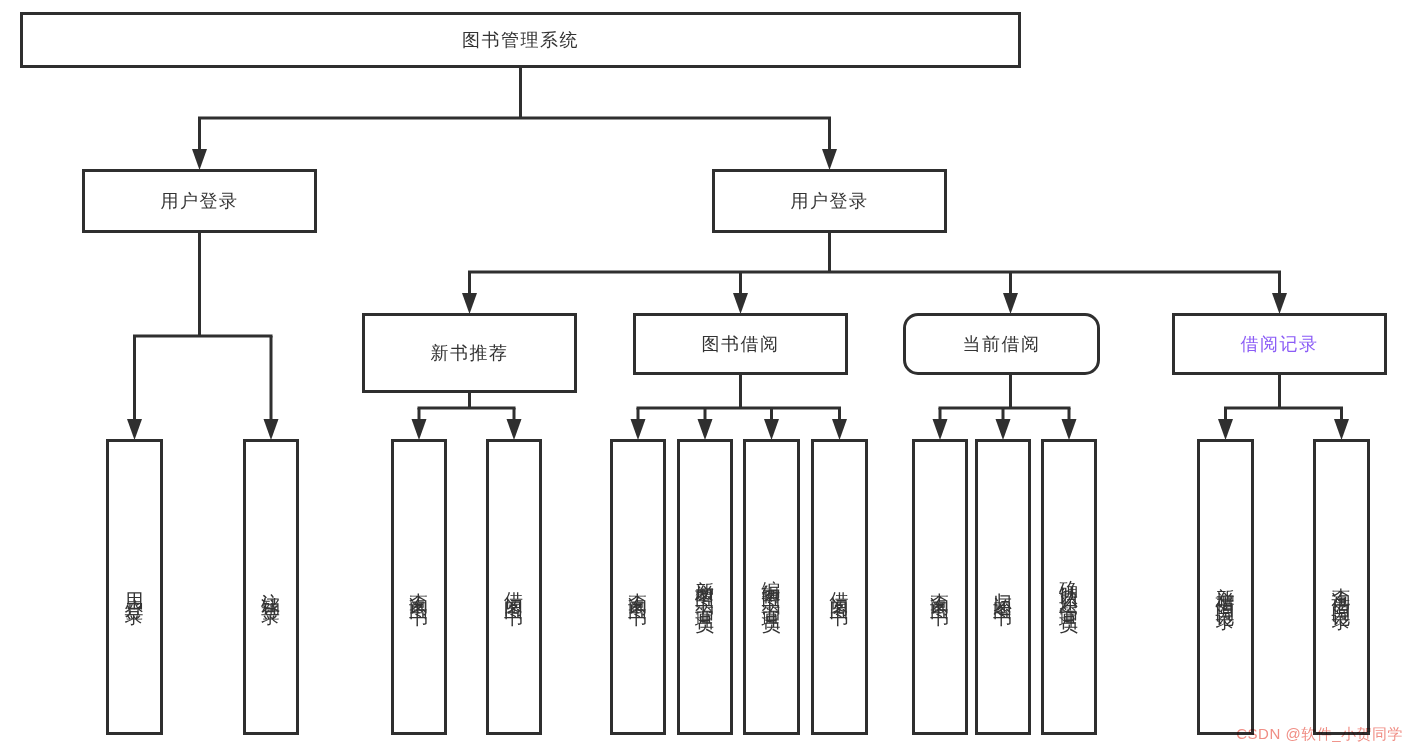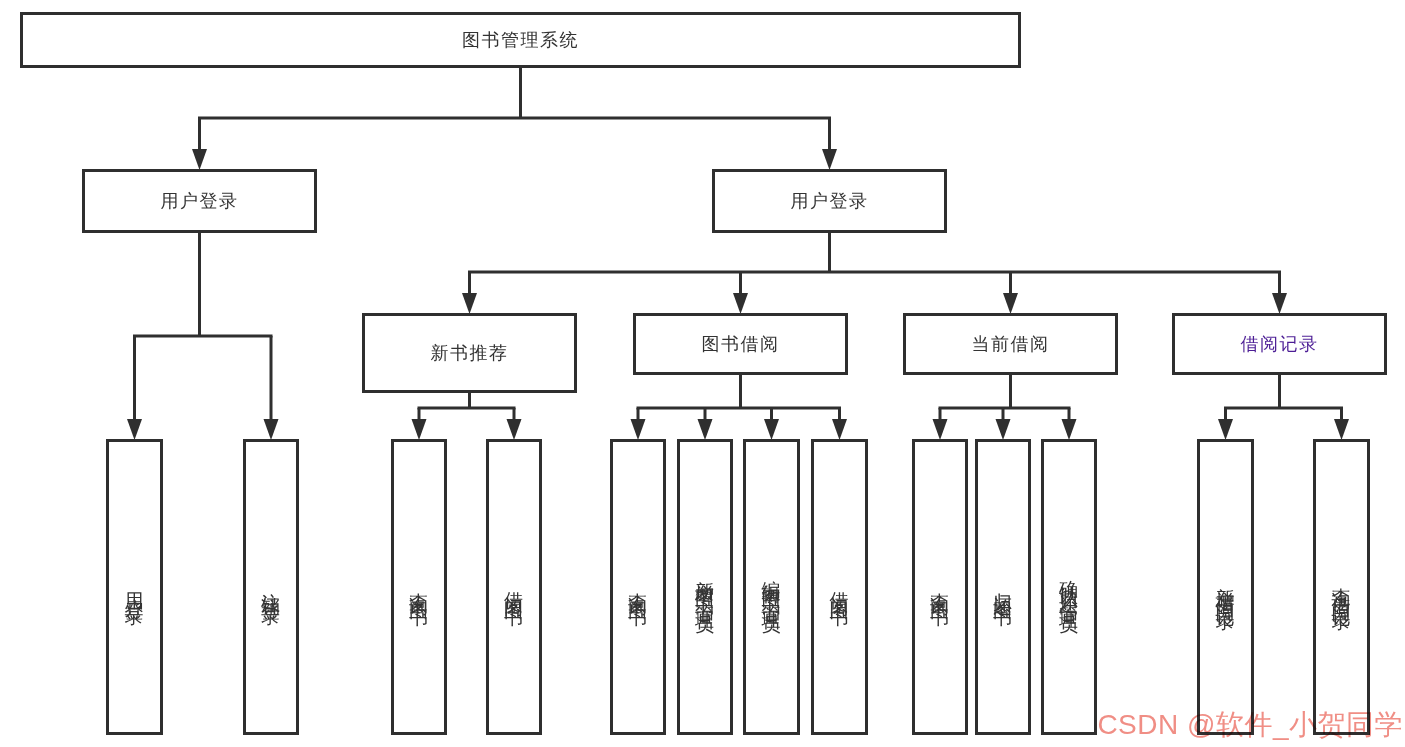--- a/index.html
+++ b/index.html
@@ -42,21 +42,21 @@
     writing-mode: vertical-rl;
     font-size: 19px;
     letter-spacing: 5px;
     color: #333333;
     line-height: 1;
   }
   #watermark {
     position: absolute;
     right: 2px;
     bottom: 3px;
-    font-size: 28px;
+    font-size: 15px;
     letter-spacing: 0.5px;
     z-index: 5;
     mix-blend-mode: multiply;
     white-space: nowrap;
   }
 </style>
 </head>
 <body>
 
 <div id="canvas">
@@ -123,25 +123,25 @@
     </div>
     <div class="box h" style="left: 712px; top: 169px; width: 235px; height: 64px; border-color: rgb(47, 47, 47);">
       <span class="label" style="color: rgb(51, 51, 51);">用户登录</span>
     </div>
     <div class="box h" style="left: 362px; top: 313px; width: 215px; height: 80px; border-color: rgb(47, 47, 47);">
       <span class="label" style="color: rgb(51, 51, 51);">新书推荐</span>
     </div>
     <div class="box h" style="left: 633px; top: 313px; width: 215px; height: 62px; border-color: rgb(47, 47, 47); align-items: center;">
       <span class="label" style="color: rgb(51, 51, 51);">图书借阅</span>
     </div>
-    <div class="box h" style="left: 903px; top: 313px; width: 215px; height: 62px; border-color: rgb(47, 47, 47);">
+    <div class="box h" style="left: 903px; top: 313px; width: 197px; height: 62px; border-color: rgb(47, 47, 47); border-radius: 15px;">
       <span class="label" style="color: rgb(51, 51, 51);">当前借阅</span>
     </div>
     <div class="box h" style="left: 1172px; top: 313px; width: 215px; height: 62px; border-color: rgb(47, 47, 47);">
-      <span class="label" style="color: #4c1d95; text-align: right;">借阅记录</span>
+      <span class="label" style="color: #8b5cf6; text-align: right;">借阅记录</span>
     </div>
     <div class="box v" style="left: 106px; top: 439px; width: 57px; height: 296px; border-color: rgb(47, 47, 47);">
       <span class="label" style="color: rgb(51, 51, 51);">用户登录</span>
     </div>
     <div class="box v" style="left: 243px; top: 439px; width: 56px; height: 296px; border-color: rgb(47, 47, 47);">
       <span class="label" style="color: rgb(51, 51, 51);">注销登录</span>
     </div>
     <div class="box v" style="left: 391px; top: 439px; width: 56px; height: 296px; border-color: rgb(47, 47, 47);">
       <span class="label" style="color: rgb(51, 51, 51);">查询图书</span>
     </div>

